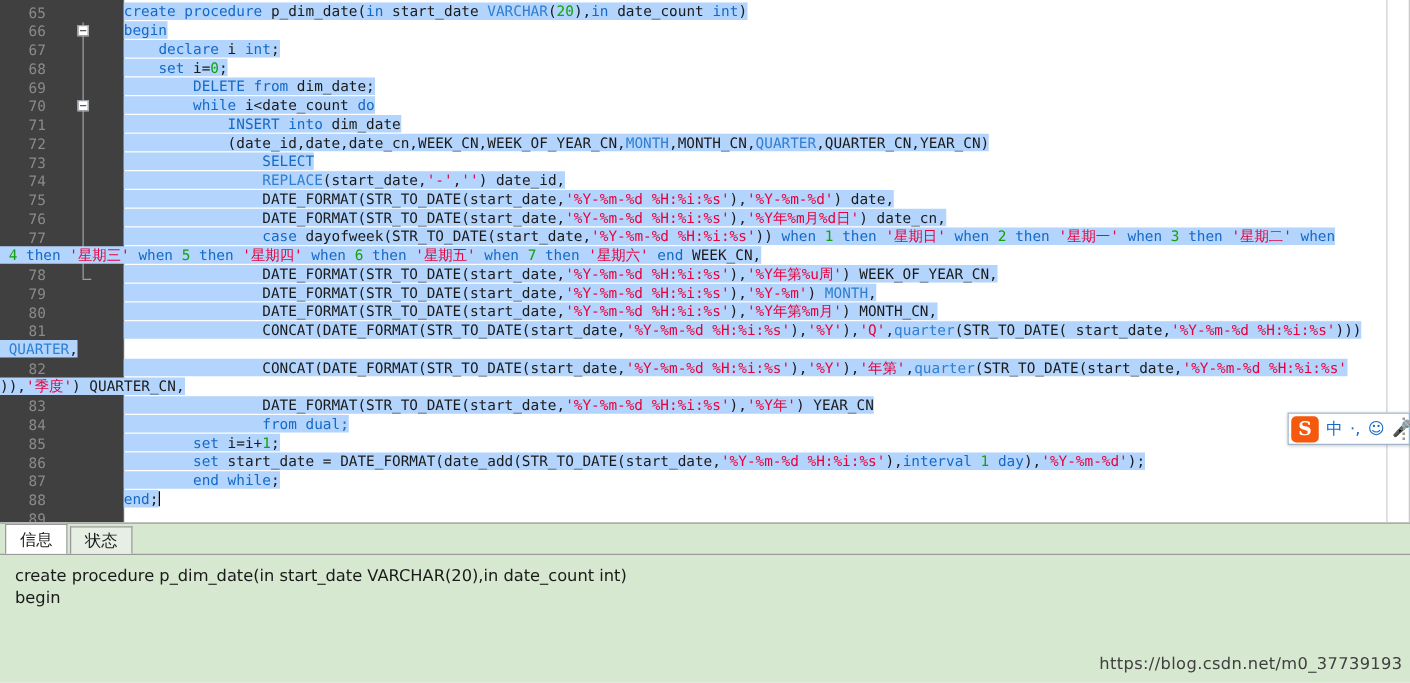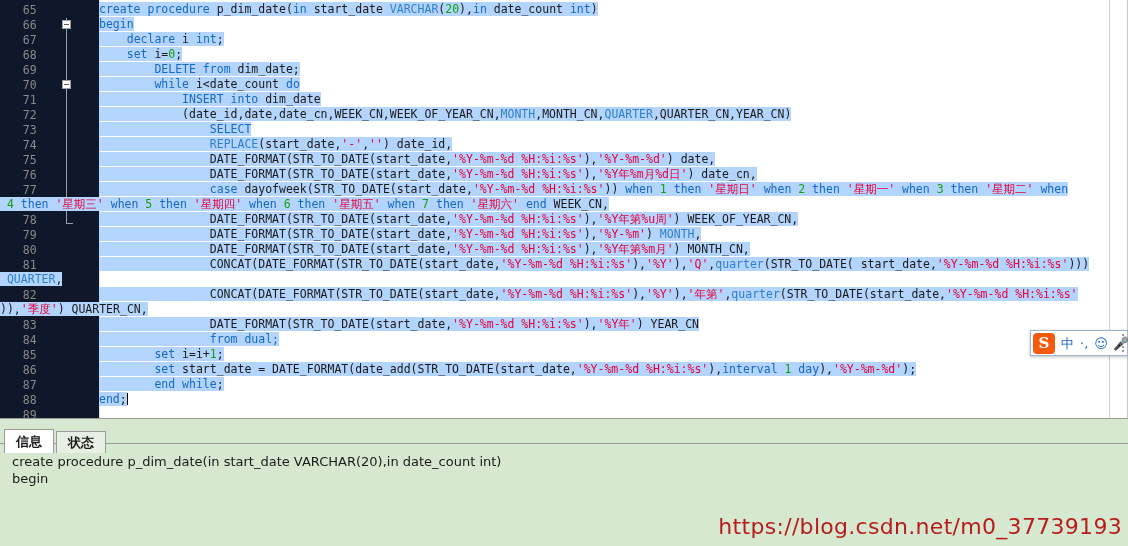--- a/index.html
+++ b/index.html
@@ -10,21 +10,21 @@
     overflow:hidden;
     position:relative;
   }
   
   #editor{
     position:absolute;left:0;top:0;width:1128px;height:418px;
     background:#ffffff;overflow:hidden;
   }
   #gutter{
     position:absolute;left:0;top:0;width:99px;height:418px;
-    background:#0f172a;border-right:1px solid #e2e2e2;
+    background:#404040;border-right:1px solid #e2e2e2;
   }
   .lnum{
     position:absolute;right:62px;
     font-size:11.5px;color:#8a8a8a;
     font-family:"DejaVu Sans Mono","Liberation Mono",monospace;
     text-align:right;width:40px;
     letter-spacing:.2px;
   }
   
   #foldrail{
@@ -91,21 +91,21 @@
   #ime .grip{
     position:absolute;right:2px;top:3px;width:3px;height:18px;
   }
   #ime .grip i{display:block;width:2px;height:2px;background:#9a9a9a;margin-bottom:2px;}
   
   #result{
     position:absolute;left:0;top:418px;width:1128px;height:128px;
     background:#d6e8cf;border-top:1px solid #9a9a9a;
     font-family:"DejaVu Sans","Liberation Sans",sans-serif;
   }
-  #tabs{position:absolute;left:0;top:10px;height:24px;width:100%;font-weight:bold;}
+  #tabs{position:absolute;left:0;top:0;height:24px;width:100%;}
   .tab{
     position:absolute;top:2px;height:22px;box-sizing:border-box;
     border:1px solid #9a9a9a;border-bottom:none;
     display:flex;align-items:center;justify-content:center;
     font-size:13px;color:#1a1a1a;padding:0 10px;
   }
   .tab.active{background:#ffffff;top:0;height:24px;z-index:3;}
   .tab.inactive{background:#e7eee3;z-index:2;}
   #tabline{
     position:absolute;left:0;top:24px;width:1128px;height:1px;background:#9a9a9a;
@@ -113,21 +113,21 @@
   #msgs{
     position:absolute;left:0;top:25px;width:1128px;height:103px;
     background:#d6e8cf;padding:9px 0 0 12px;box-sizing:border-box;
   }
   .msg{
     font-size:13px;color:#1a1a1a;line-height:17px;white-space:pre;
     font-family:"DejaVu Sans","Liberation Sans",sans-serif;
   }
   #watermark{
     position:absolute;right:6px;bottom:8px;
-    font-size:22px;color:#b91c1c;
+    font-size:13px;color:#404040;
     font-family:"DejaVu Sans","Liberation Sans",sans-serif;
     letter-spacing:.3px;
     margin-left:16px;
   }
 </style>
 </head>
 <body>
 
 <div id="editor">
 

